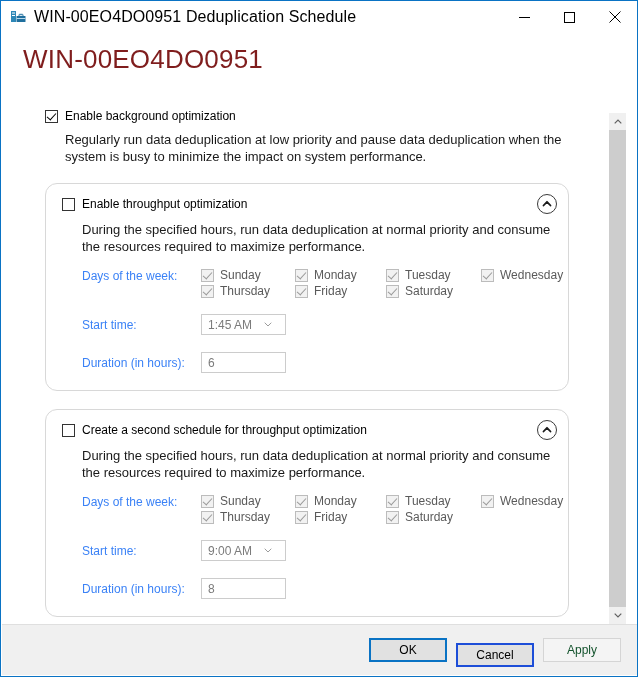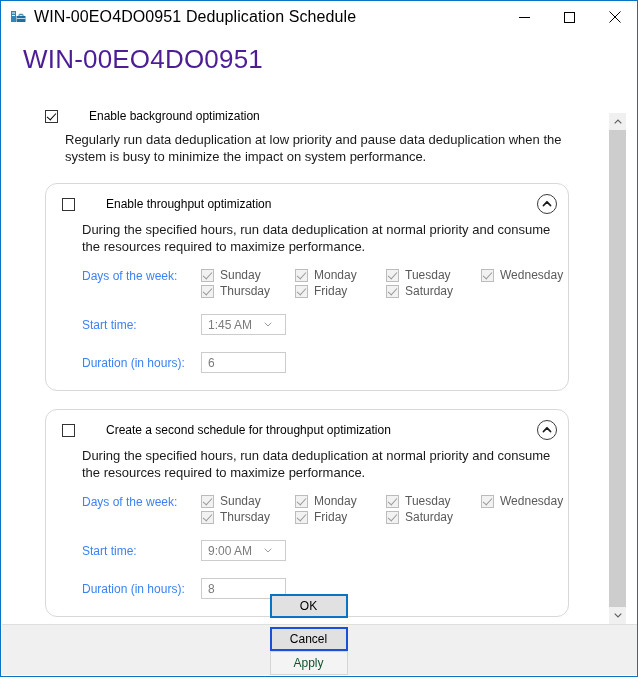--- a/index.html
+++ b/index.html
@@ -63,21 +63,21 @@
   .win-btn svg { display: block; }
 
   
   .page-header {
     padding: 10px 0 0 22px;
     height: 50px;
   }
   .page-header-title {
     font-size: 26px;
     font-weight: normal;
-    color: #4c1d95;
+    color: #7f1d1d;
     line-height: 32px;
     letter-spacing: 0.2px;
   }
 
   
   .content-area {
     position: absolute;
     left: 1px;
     top: 92px;
     width: 636px;
@@ -92,21 +92,20 @@
     padding: 0;
   }
 
   
   .bg-opt-block {
     padding: 16px 0 0 43px;
   }
   .cb-row {
     display: flex;
     align-items: flex-end;
-    gap: 24px;
   }
   .checkbox {
     width: 13px;
     height: 13px;
     border: 1px solid #333333;
     background: #ffffff;
     flex: 0 0 auto;
     margin-top: 1px;
     position: relative;
   }
@@ -276,22 +275,21 @@
     position: absolute;
     left: 1px;
     bottom: 1px;
     width: 636px;
     height: 51px;
     background: #f0f0f0;
     border-top: 1px solid #dfdfdf;
     display: flex;
     align-items: center;
     justify-content: flex-end;
-    padding-right: 32px;
-    flex-direction: column;
+    padding-right: 17px;
   }
   .btn {
     width: 78px;
     height: 24px;
     font-size: 12px;
     font-family: "Liberation Sans", sans-serif;
     background: #e1e1e1;
     border: 1px solid #adadad;
     color: #000000;
     margin-left: 9px;

